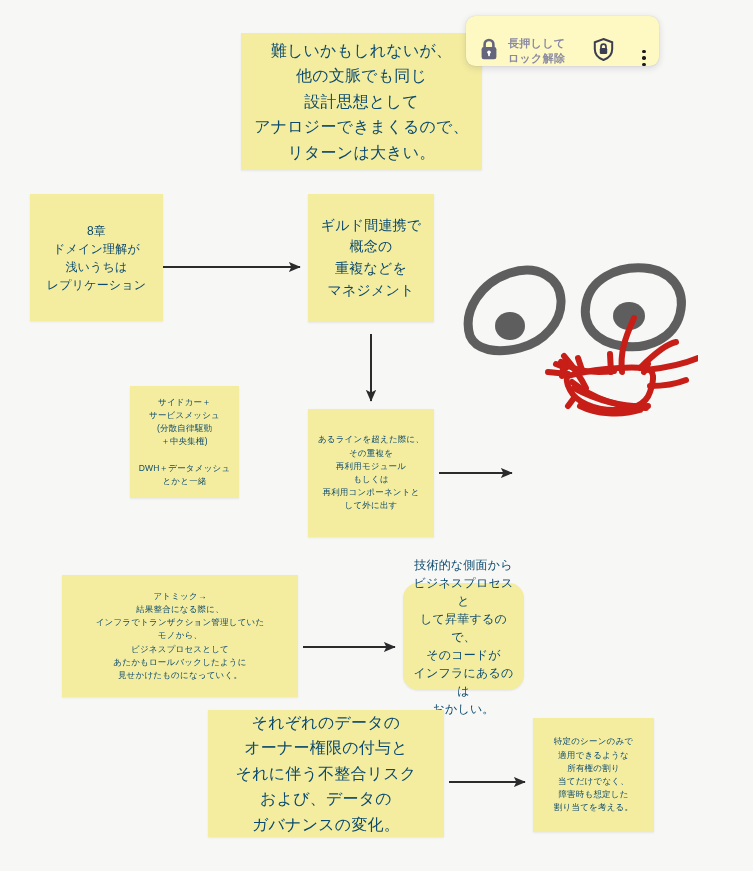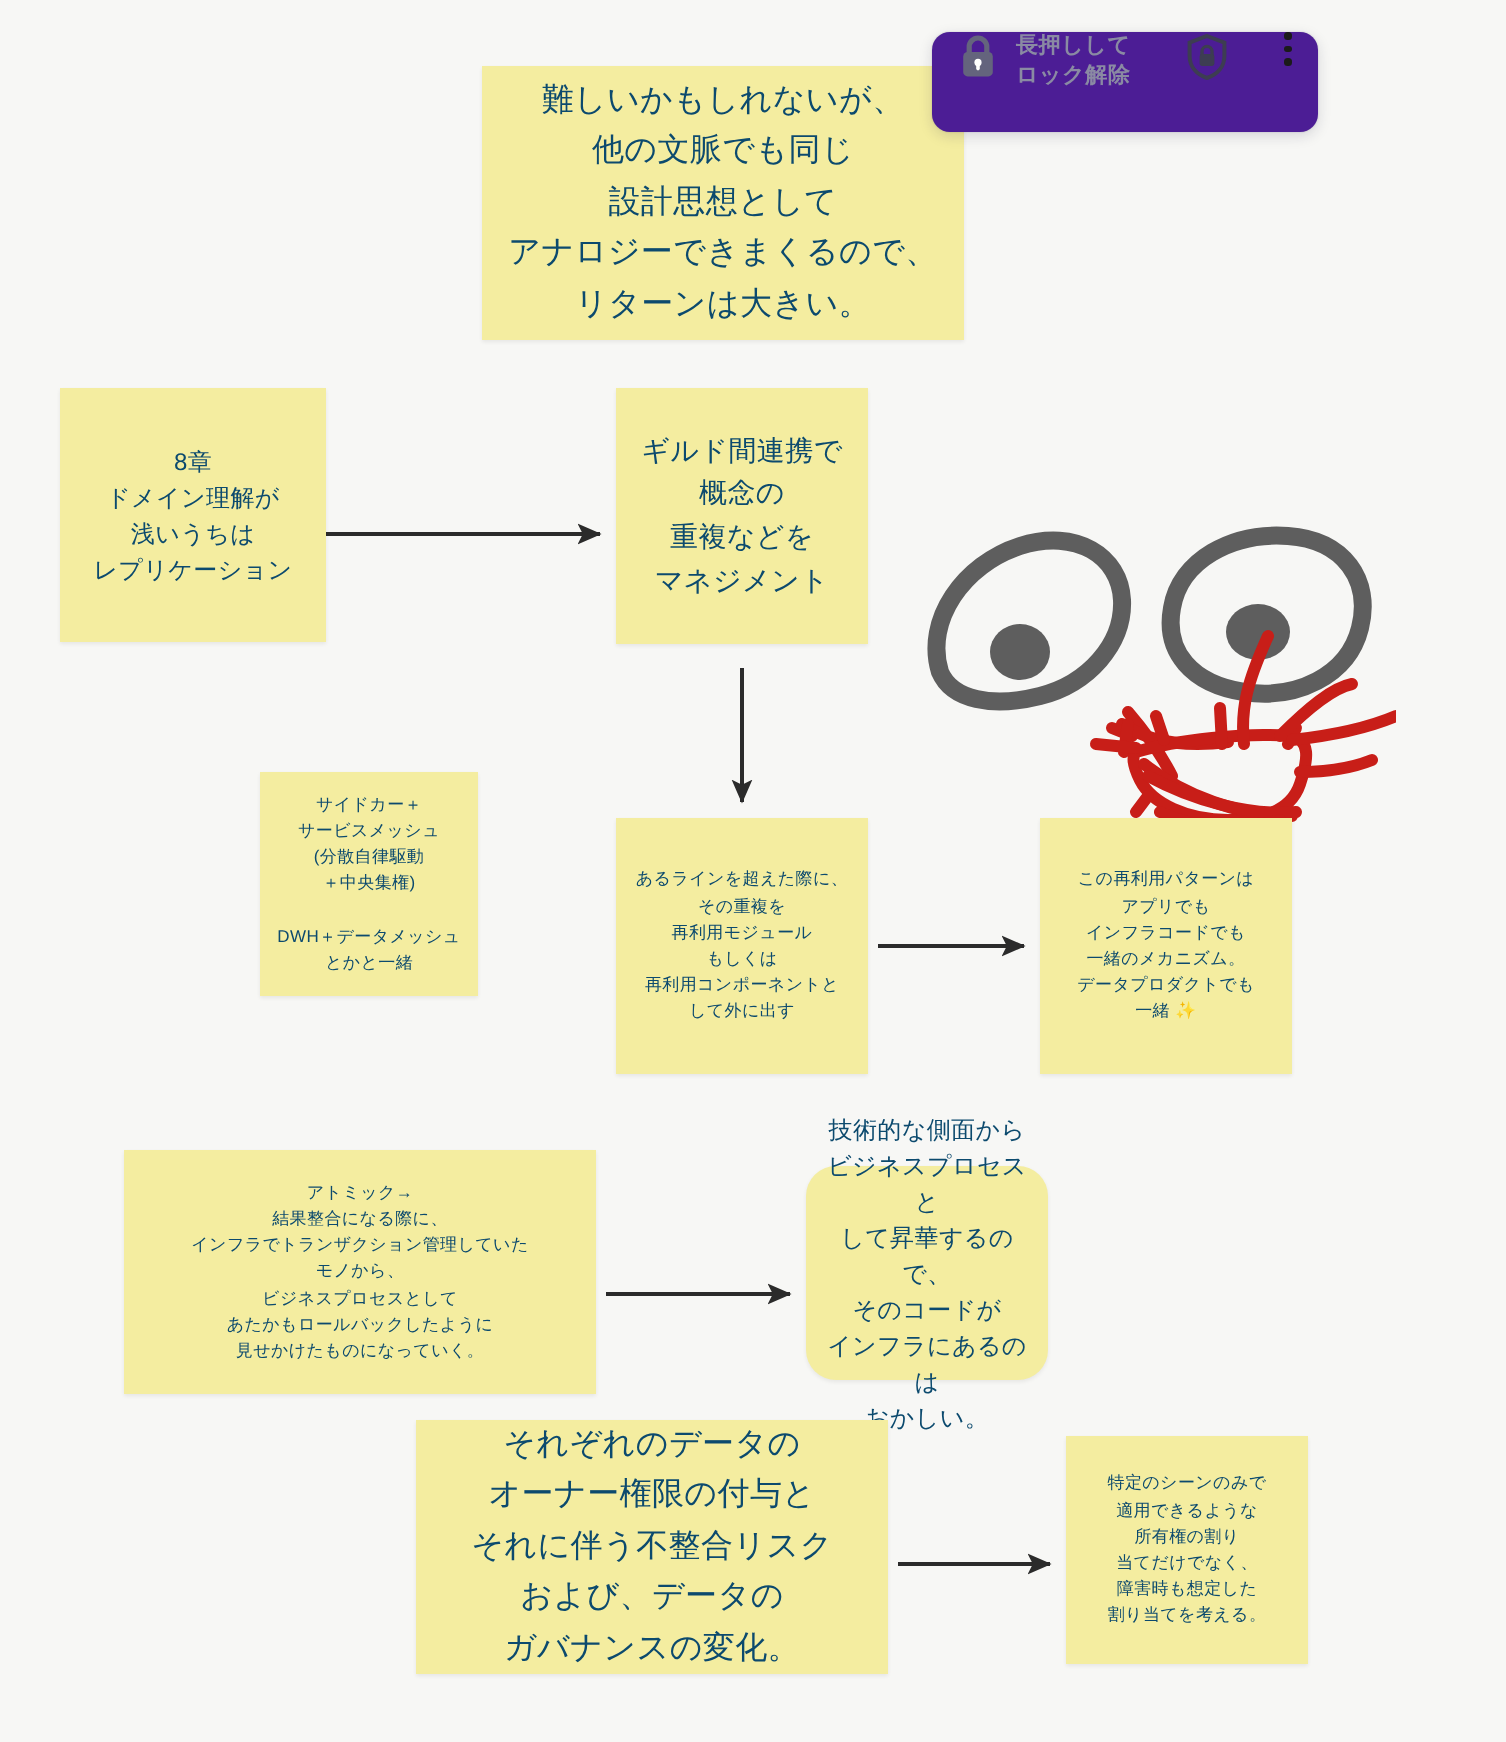--- a/index.html
+++ b/index.html
@@ -55,25 +55,25 @@
     height: 190px;
     pointer-events: none;
   }
 
   
   #toolbar {
     position: absolute;
     left: 466px;
     top: 16px;
     height: 50px;
-    background: #4c1d95;
+    background: #fef9c3;
     border-radius: 9px;
     box-shadow: 0 2px 7px rgba(30,30,60,0.15), 0 0 1px rgba(30,30,60,0.2);
     display: flex;
-    align-items: flex-start;
+    align-items: flex-end;
     z-index: 30;
   }
   .tb-section {
     display: flex;
     align-items: center;
     padding: 0 13px;
     gap: 9px;
   }
   .tb-sep {
     width: 1px;
@@ -175,26 +175,20 @@
 ＋中央集権)
 
 DWH＋データメッシュ
 とかと一緒</div>
   <div class="note sm" style="left:308px;top:409px;width:126px;height:128px;">あるラインを超えた際に、
 その重複を
 再利用モジュール
 もしくは
 再利用コンポーネントと
 して外に出す</div>
-  <div class="note sm" style="left:520px;top:409px;width:126px;height:128px;">この再利用パターンは
-アプリでも
-インフラコードでも
-一緒のメカニズム。
-データプロダクトでも
-一緒 ✨</div>
   <div class="note sm" style="left:62px;top:575px;width:236px;height:122px;">アトミック→
 結果整合になる際に、
 インフラでトランザクション管理していた
 モノから、
 ビジネスプロセスとして
 あたかもロールバックしたように
 見せかけたものになっていく。</div>
   <div class="note md" style="left:403px;top:583px;width:121px;height:107px;border-radius:15px;">技術的な側面から
 ビジネスプロセスと
 して昇華するので、

